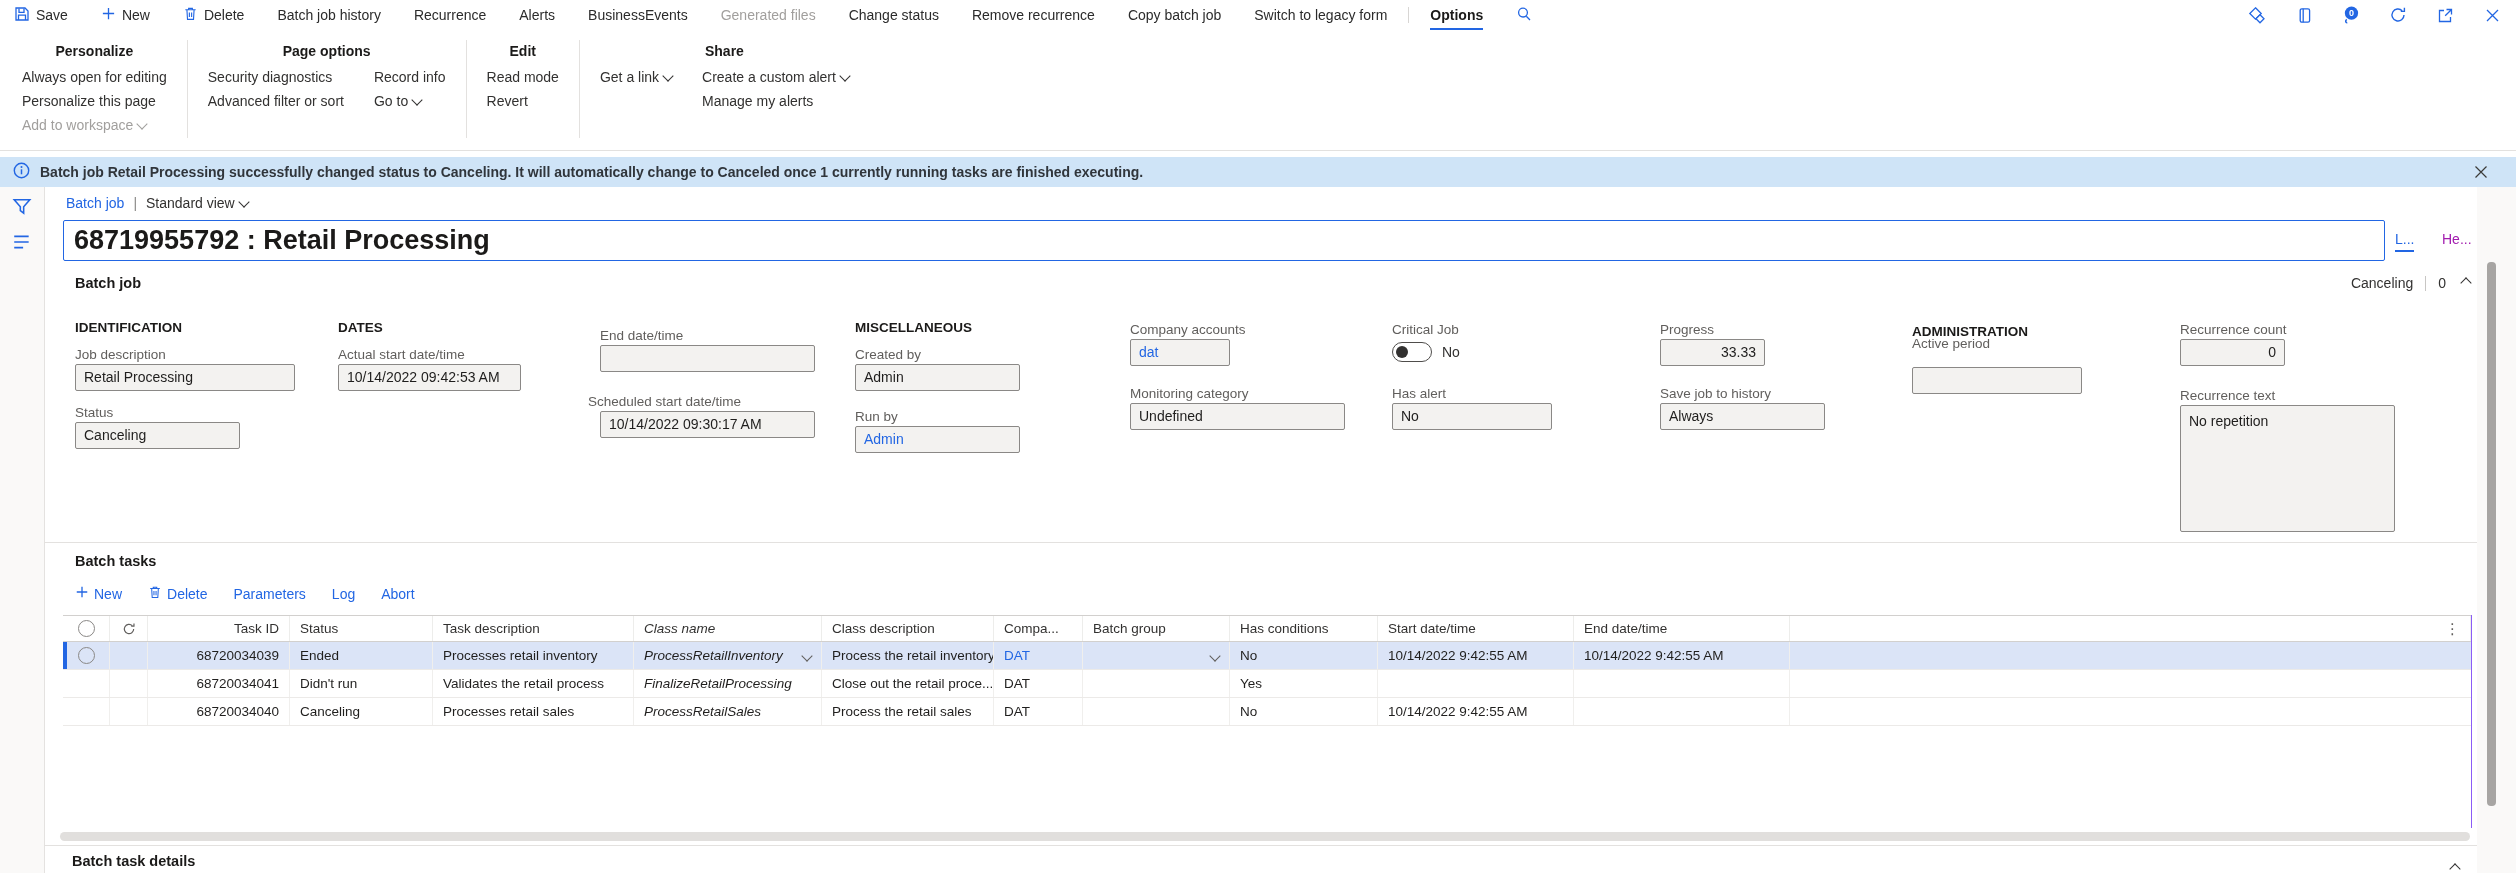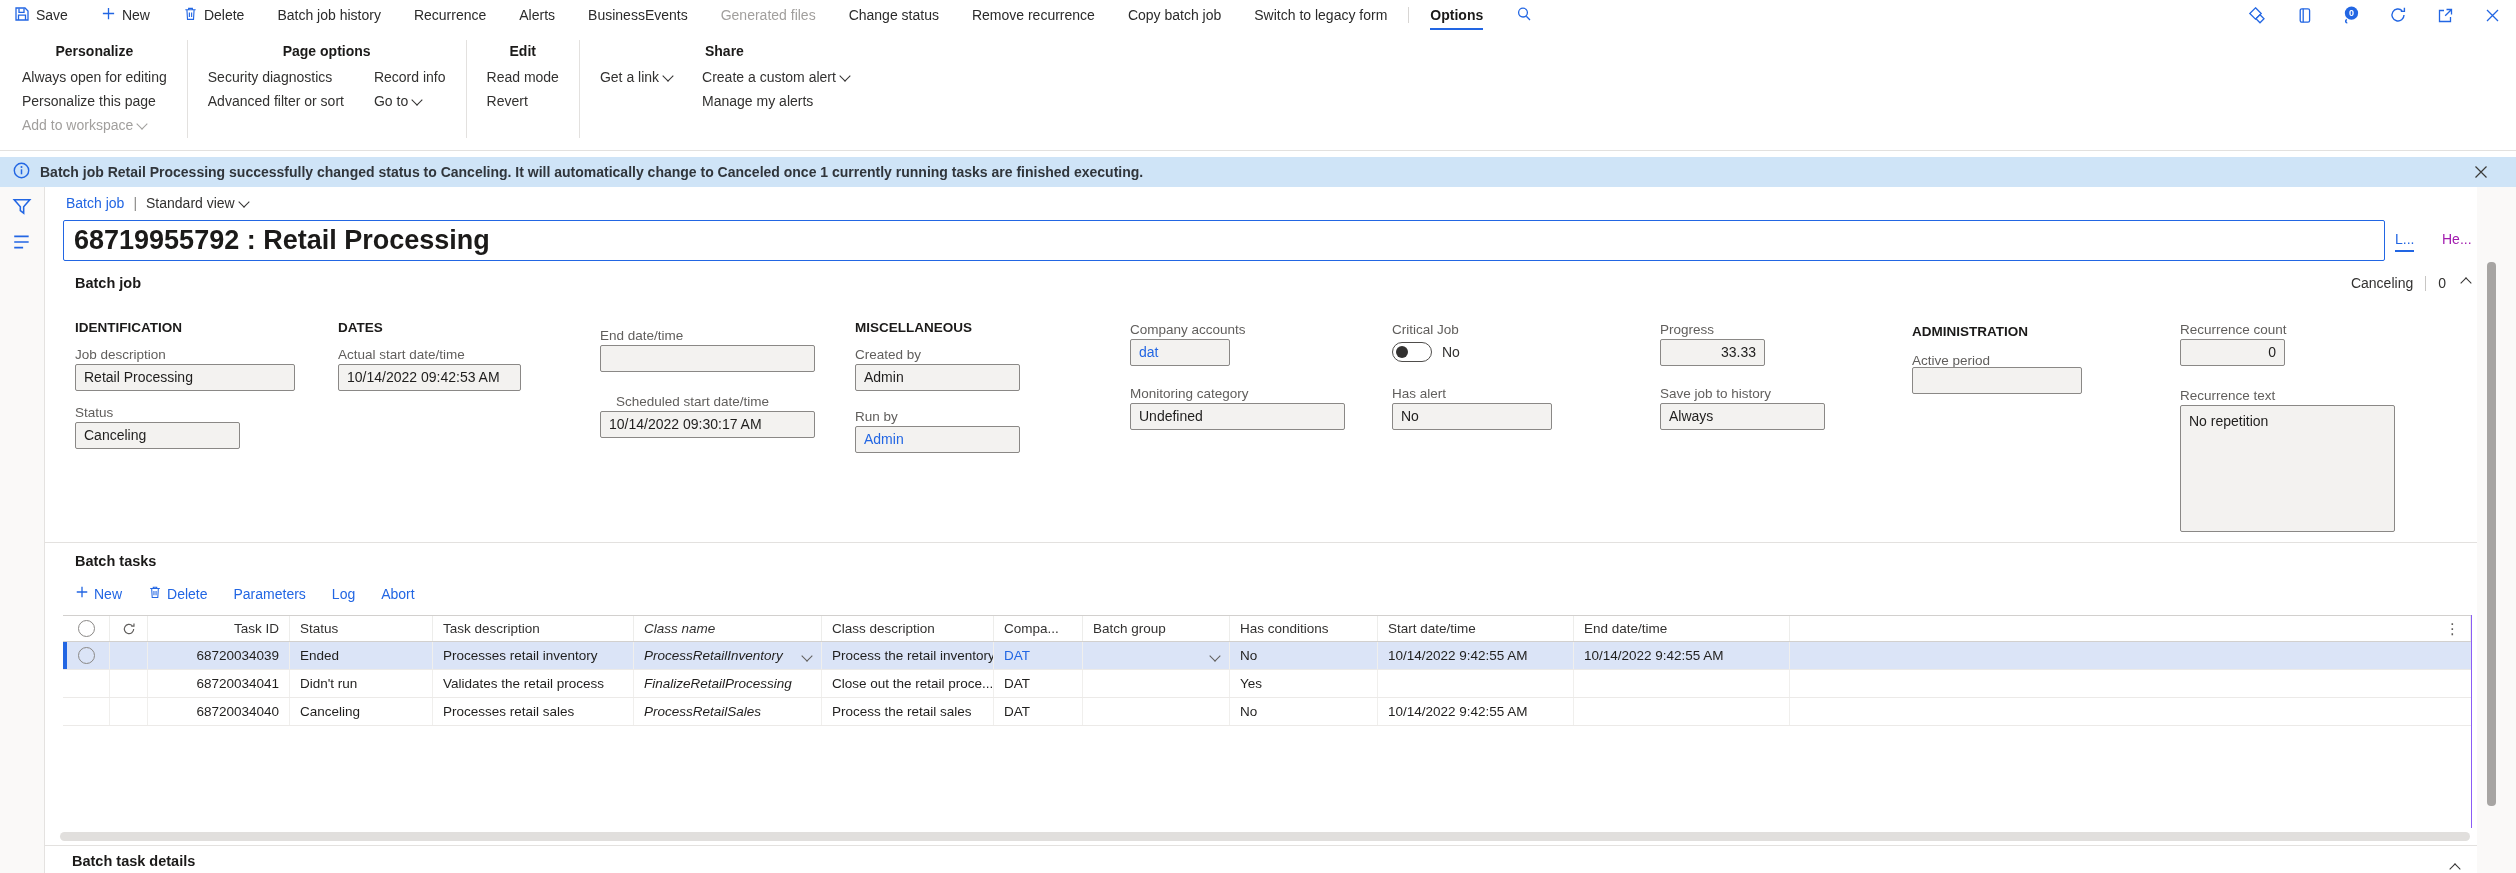--- a/index.html
+++ b/index.html
@@ -319,21 +319,21 @@
     <div class="lbl" style="left:75px;top:160px">Job description</div>
     <div class="inp" style="left:75px;top:177px;width:220px">Retail Processing</div>
     <div class="lbl" style="left:75px;top:218px">Status</div>
     <div class="inp" style="left:75px;top:235px;width:165px">Canceling</div>
 
     <div class="ghead" style="left:338px;top:133px">DATES</div>
     <div class="lbl" style="left:338px;top:160px">Actual start date/time</div>
     <div class="inp" style="left:338px;top:177px;width:183px">10/14/2022 09:42:53 AM</div>
     <div class="lbl" style="left:600px;top:141px">End date/time</div>
     <div class="inp" style="left:600px;top:158px;width:215px"></div>
-    <div class="lbl" style="left:616px;top:207px">Scheduled start date/time</div>
+    <div class="lbl" style="left:588px;top:207px">Scheduled start date/time</div>
     <div class="inp" style="left:600px;top:224px;width:215px">10/14/2022 09:30:17 AM</div>
 
     <div class="ghead" style="left:855px;top:133px">MISCELLANEOUS</div>
     <div class="lbl" style="left:855px;top:160px">Created by</div>
     <div class="inp" style="left:855px;top:177px;width:165px">Admin</div>
     <div class="lbl" style="left:855px;top:222px">Run by</div>
     <div class="inp link" style="left:855px;top:239px;width:165px">Admin</div>
 
     <div class="lbl" style="left:1130px;top:135px">Company accounts</div>
     <div class="inp link" style="left:1130px;top:152px;width:100px">dat</div>
@@ -347,21 +347,21 @@
     <div class="toglabel" style="left:1442px;top:157px">No</div>
     <div class="lbl" style="left:1392px;top:199px">Has alert</div>
     <div class="inp" style="left:1392px;top:216px;width:160px">No</div>
 
     <div class="lbl" style="left:1660px;top:135px">Progress</div>
     <div class="inp num" style="left:1660px;top:152px;width:105px">33.33</div>
     <div class="lbl" style="left:1660px;top:199px">Save job to history</div>
     <div class="inp" style="left:1660px;top:216px;width:165px">Always</div>
 
     <div class="ghead" style="left:1912px;top:137px">ADMINISTRATION</div>
-    <div class="lbl" style="left:1912px;top:166px">Active period</div>
+    <div class="lbl" style="left:1912px;top:149px">Active period</div>
     <div class="inp" style="left:1912px;top:180px;width:170px"></div>
 
     <div class="lbl" style="left:2180px;top:135px">Recurrence count</div>
     <div class="inp num" style="left:2180px;top:152px;width:105px">0</div>
     <div class="lbl" style="left:2180px;top:201px">Recurrence text</div>
     <div class="txa" style="left:2180px;top:218px;width:215px;height:127px">No repetition</div>
 
     <div class="hline" style="top:355px"></div>
 
     <div class="sechead" style="top:366px">Batch tasks</div>

